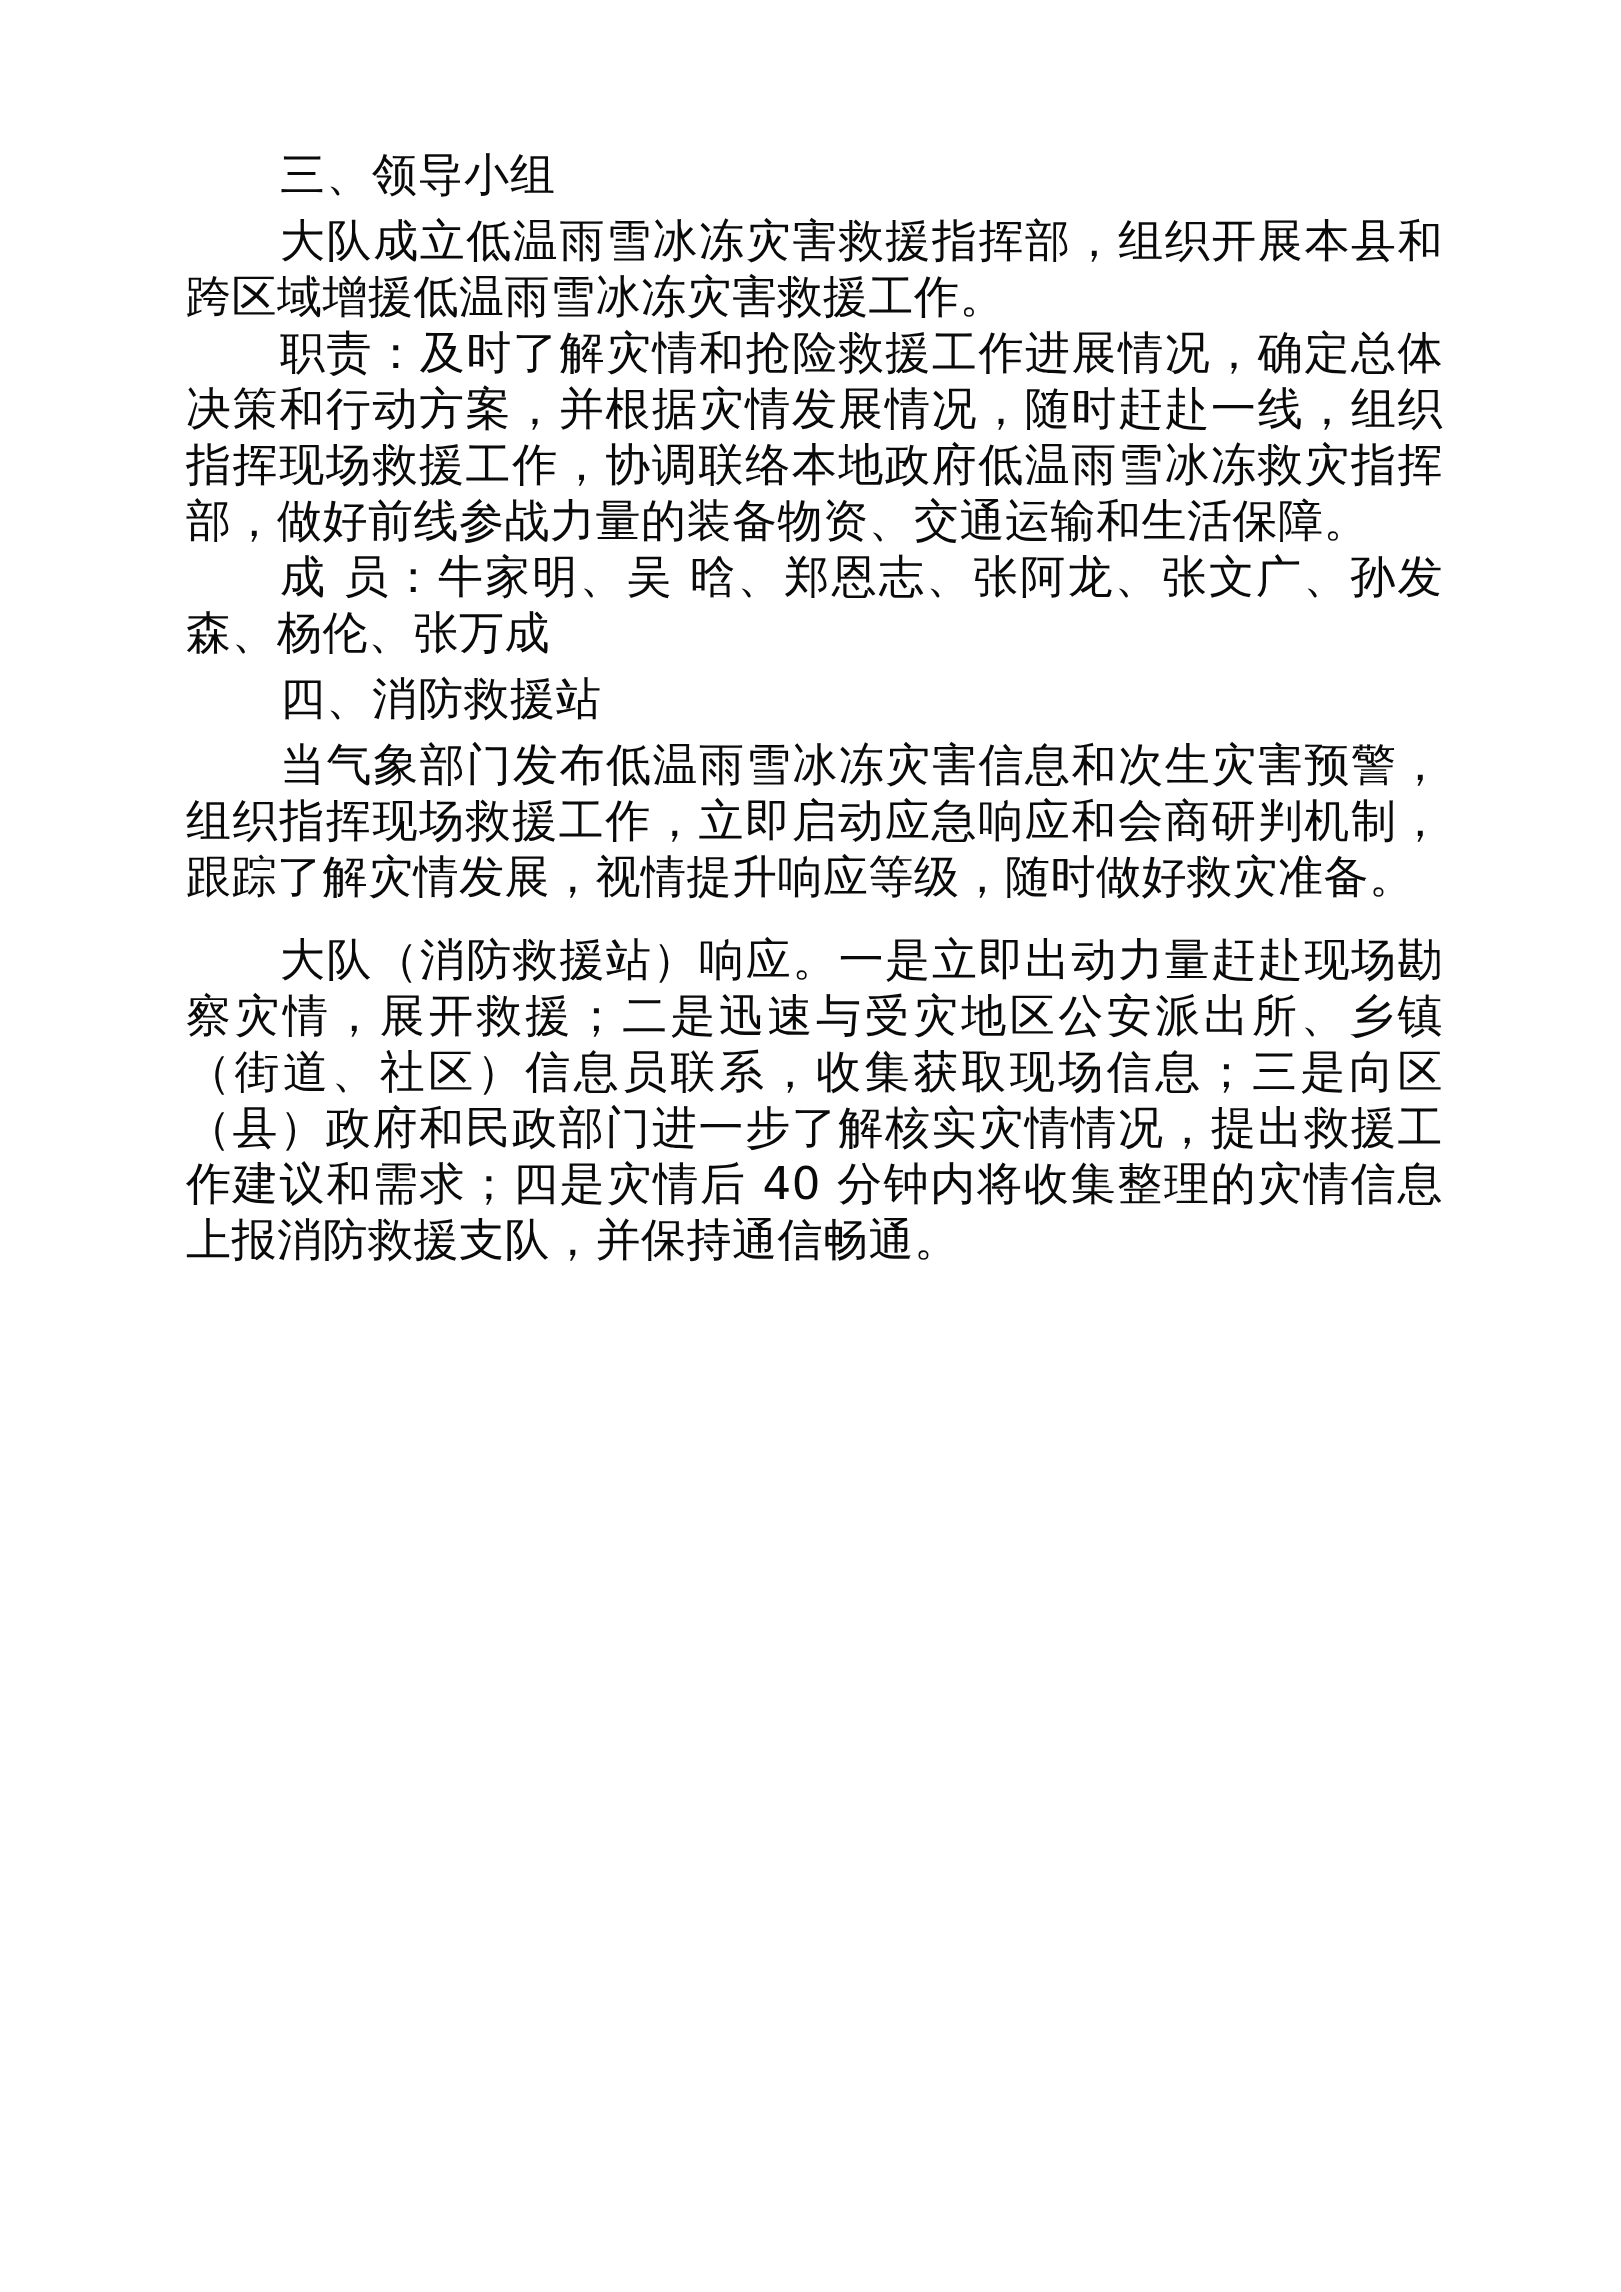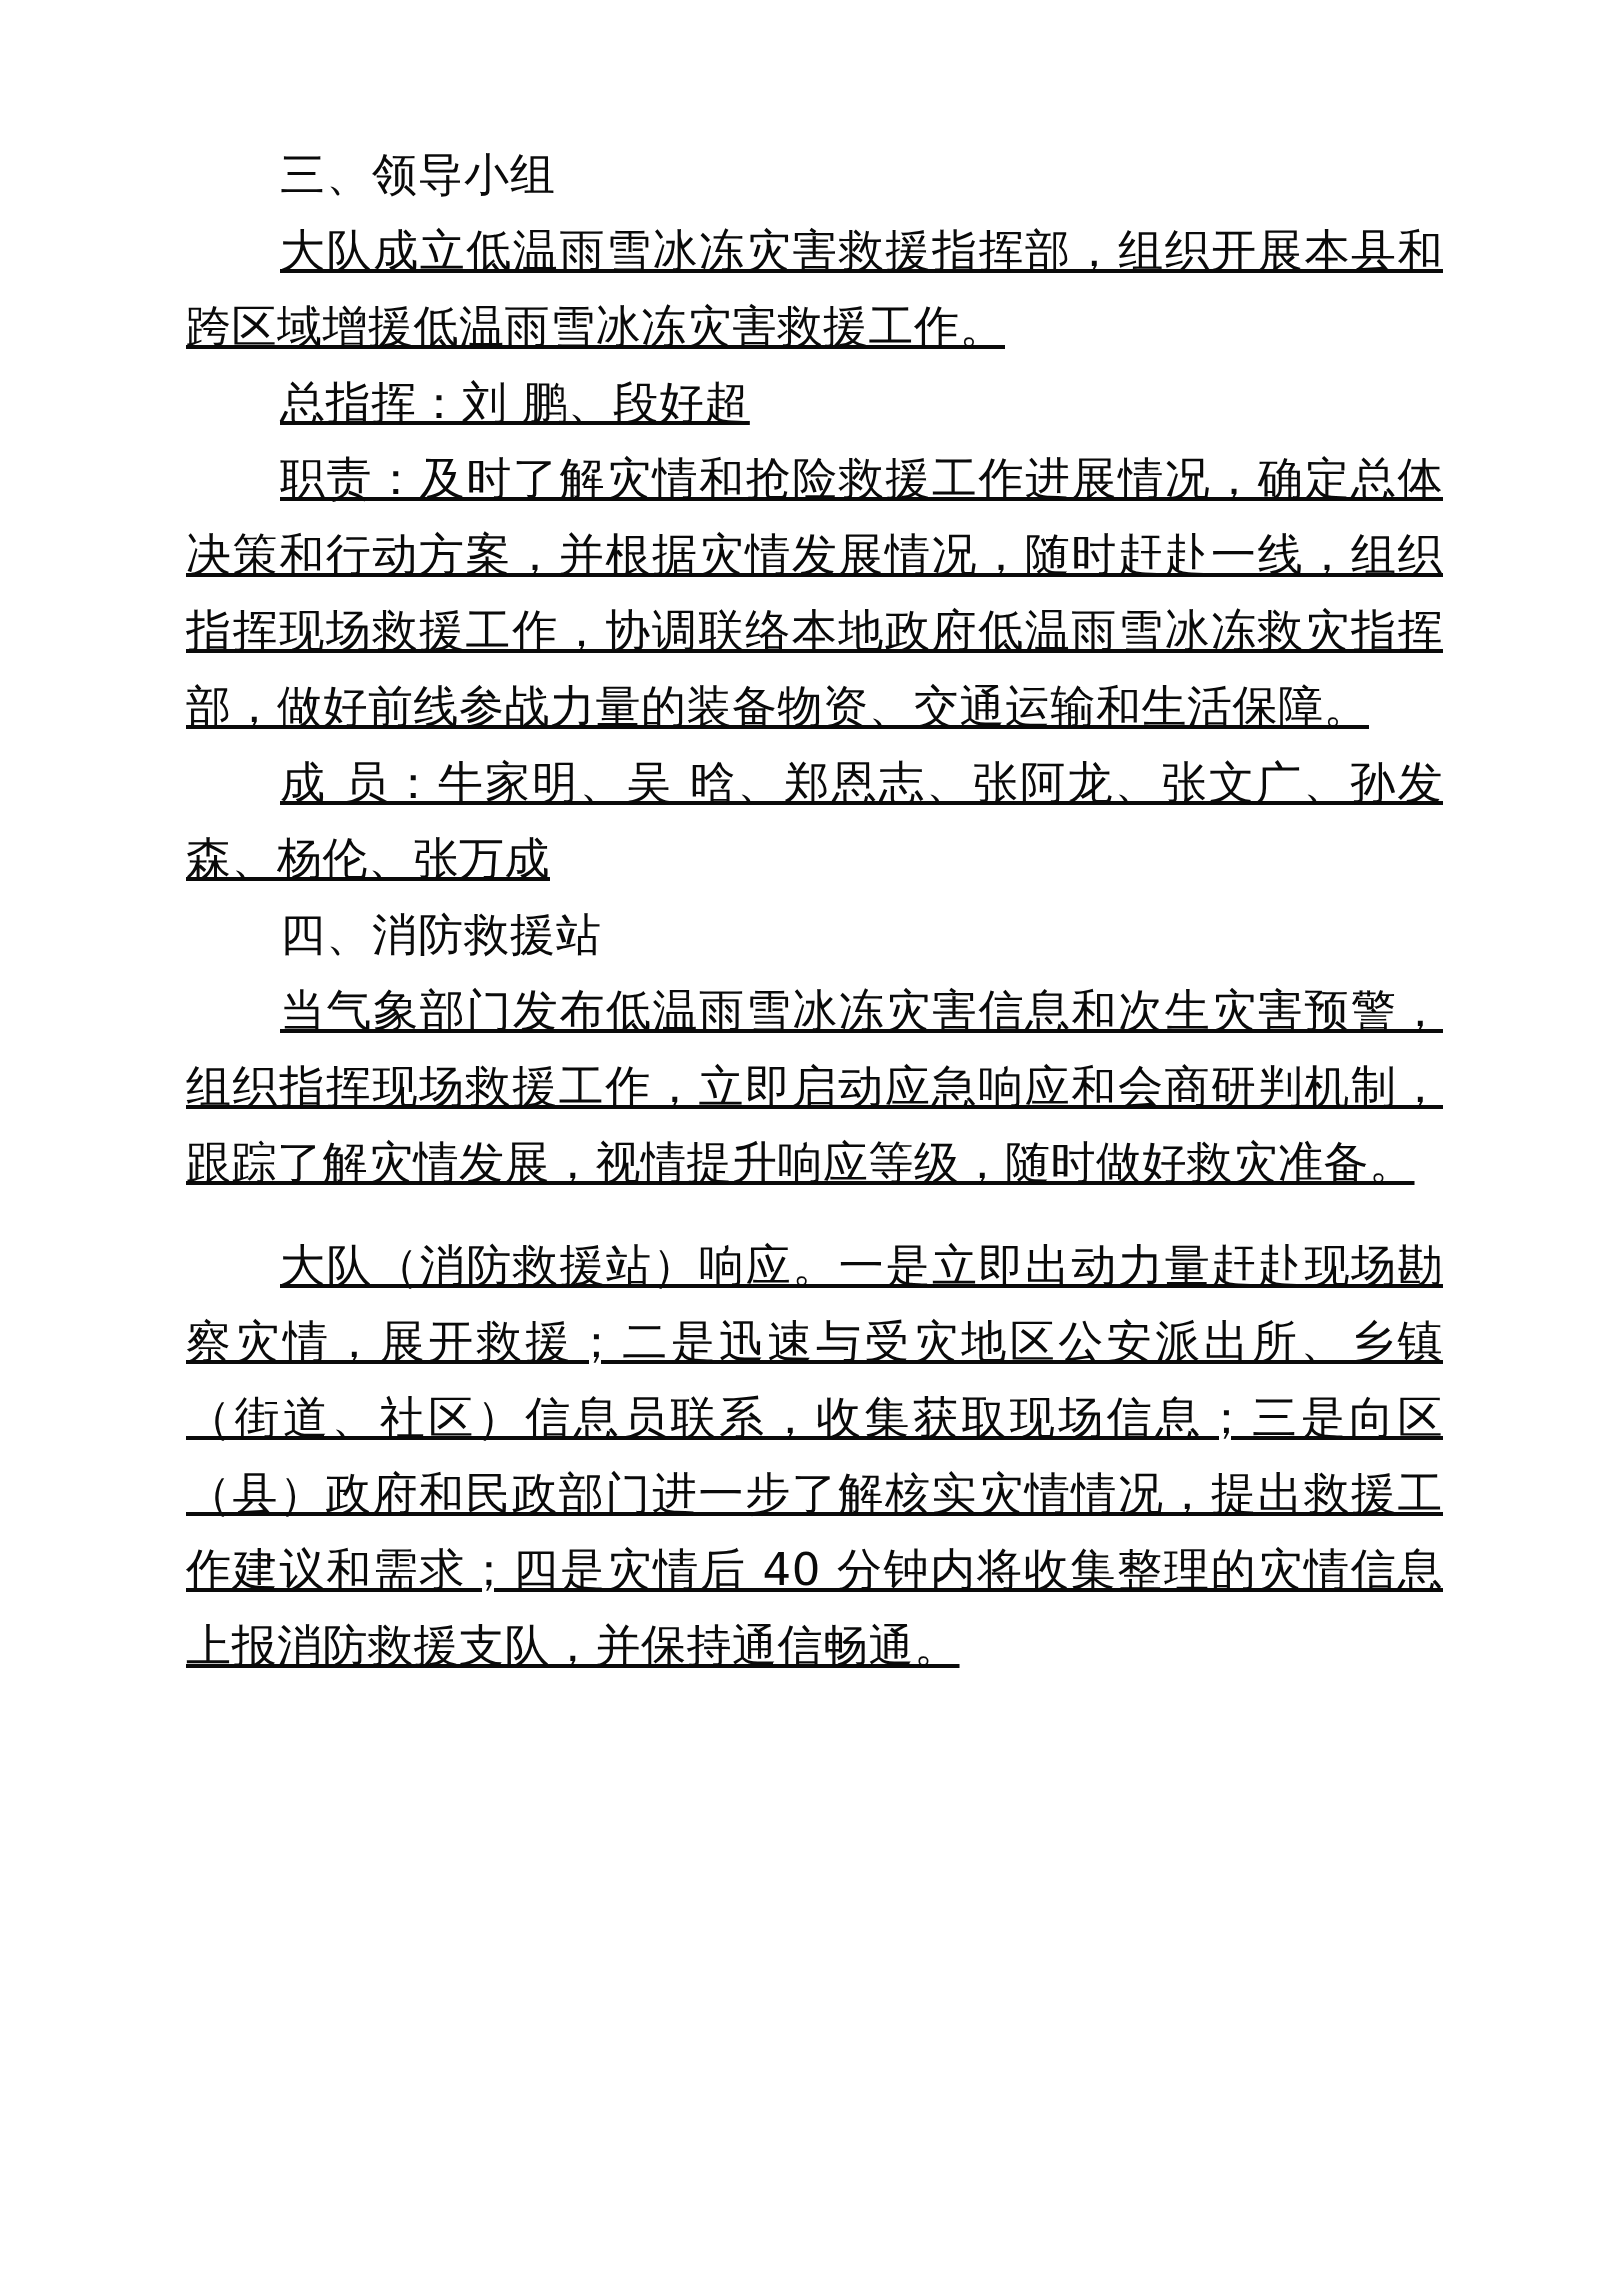--- a/index.html
+++ b/index.html
@@ -19,28 +19,27 @@
     padding-left: 16px;
   }
   .content {
     position: absolute;
     left: 186px;
     top: 137px;
     width: 1257px;
   }
   .para {
     font-size: 45px;
-    line-height: 76px;
+    line-height: 56px;
     letter-spacing: 0.5px;
     text-align: justify;
     text-justify: inter-character;
     margin: 0;
     word-break: break-all;
     font-weight: 400;
-    text-decoration: underline;
   }
   .indent {
     text-indent: 94px;
   }
   .heading {
     font-size: 45px;
     line-height: 76px;
     text-indent: 94px;
     margin: 0;
     font-weight: 400;
@@ -53,21 +52,20 @@
 </head>
 <body>
 
 <div class="page">
   <div class="content">
 
     <p class="heading">三、领导小组</p>
 
     <p class="para indent">大队成立低温雨雪冰冻灾害救援指挥部，组织开展本县和跨区域增援低温雨雪冰冻灾害救援工作。</p>
 
-    <p class="para indent">总指挥：刘 鹏、段好超</p>
 
     <p class="para indent">职责：及时了解灾情和抢险救援工作进展情况，确定总体决策和行动方案，并根据灾情发展情况，随时赶赴一线，组织指挥现场救援工作，协调联络本地政府低温雨雪冰冻救灾指挥部，做好前线参战力量的装备物资、交通运输和生活保障。</p>
 
     <p class="para indent">成 员：牛家明、吴 晗、郑恩志、张阿龙、张文广、孙发森、杨伦、张万成</p>
 
     <p class="heading">四、消防救援站</p>
 
     <p class="para indent">当气象部门发布低温雨雪冰冻灾害信息和次生灾害预警，组织指挥现场救援工作，立即启动应急响应和会商研判机制，跟踪了解灾情发展，视情提升响应等级，随时做好救灾准备。</p>
 
     <p class="para indent gap-before">大队（消防救援站）响应。一是立即出动力量赶赴现场勘察灾情，展开救援；二是迅速与受灾地区公安派出所、乡镇（街道、社区）信息员联系，收集获取现场信息；三是向区（县）政府和民政部门进一步了解核实灾情情况，提出救援工作建议和需求；四是灾情后 40 分钟内将收集整理的灾情信息上报消防救援支队，并保持通信畅通。</p>

